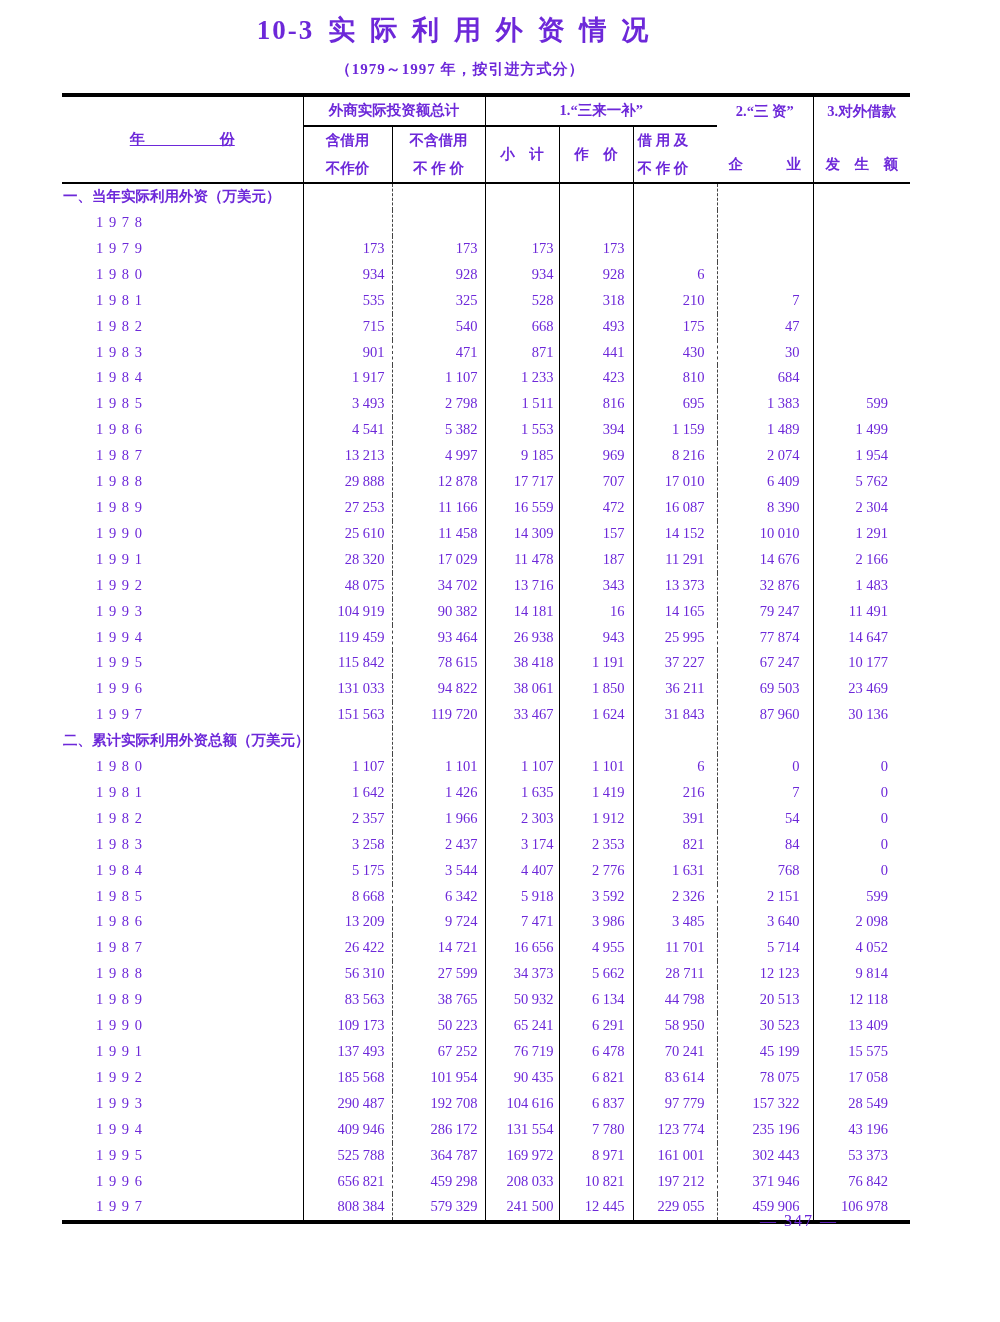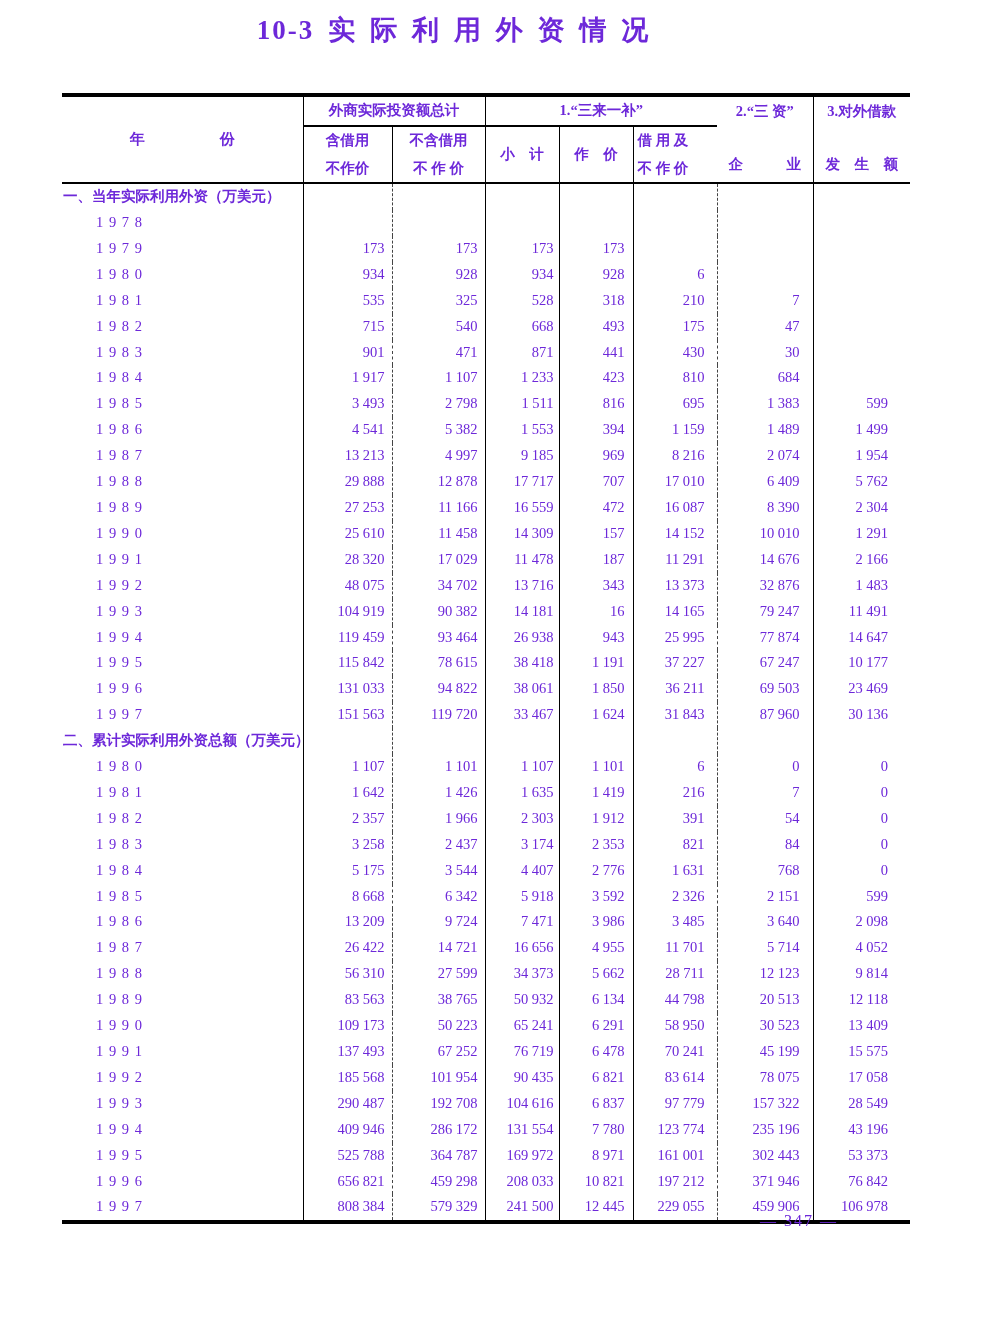--- a/index.html
+++ b/index.html
@@ -17,41 +17,42 @@
   col.w-c4{width:74px;} col.w-c5{width:84px;} col.w-c6{width:96px;} col.w-c7{width:97px;}
   th,td{margin:0;font-weight:normal;box-sizing:border-box;}
   thead th{font-size:14.5px;font-weight:600;vertical-align:middle;padding:0;line-height:1.5;}
   .hrow1 th{height:31px;}
   .hrow2 th{height:56px;}
   .b-l{border-left:1px solid #000;}
   .b-l-dash{border-left:1px dashed #444;}
   .b-b{border-bottom:2px solid #000;}
   .hdr-bottom{border-bottom:2px solid #000;}
   .two-line div{line-height:1.9;}
-  .th-year{text-align:center;font-size:15px;}
+  .th-year{text-align:center;font-size:15px;text-decoration:underline;}
   .th-left{text-align:left;padding-left:4px;}
   .th-bottomalign{vertical-align:bottom;padding-bottom:6px;}
   tbody td{height:23.9px;font-size:14.5px;line-height:23.9px;white-space:nowrap;overflow:hidden;}
   td.year-cell{text-align:left;padding-left:34px;letter-spacing:1px;}
   td.section-cell{text-align:left;padding-left:1px;font-weight:600;font-size:14.5px;letter-spacing:0;margin-top:40px;}
   td.num{text-align:right;}
   td.c1{padding-right:7px;}  td.c2{padding-right:7px;}  td.c3{padding-right:5px;}
   td.c4{padding-right:8px;}  td.c5{padding-right:12px;} td.c6{padding-right:13px;}
   td.c7{padding-right:22px;}
   .footer{position:absolute;top:1212px;left:760px;font-size:16px;letter-spacing:2px;}
 </style>
 </head>
 <body>
 
 <div class="page">
 
   <div class="title">
     <span class="t-prefix">10-3</span><span class="t-main">实际利用外资情况</span>
   </div>
 
+  <div class="subtitle">（1979～1997 年，按引进方式分）</div>
 
   <table class="main">
     <colgroup>
       <col class="w-year">
         <col class="w-c1">
         <col class="w-c2">
         <col class="w-c3">
       <col class="w-c4">
         <col class="w-c5">
         <col class="w-c6">

